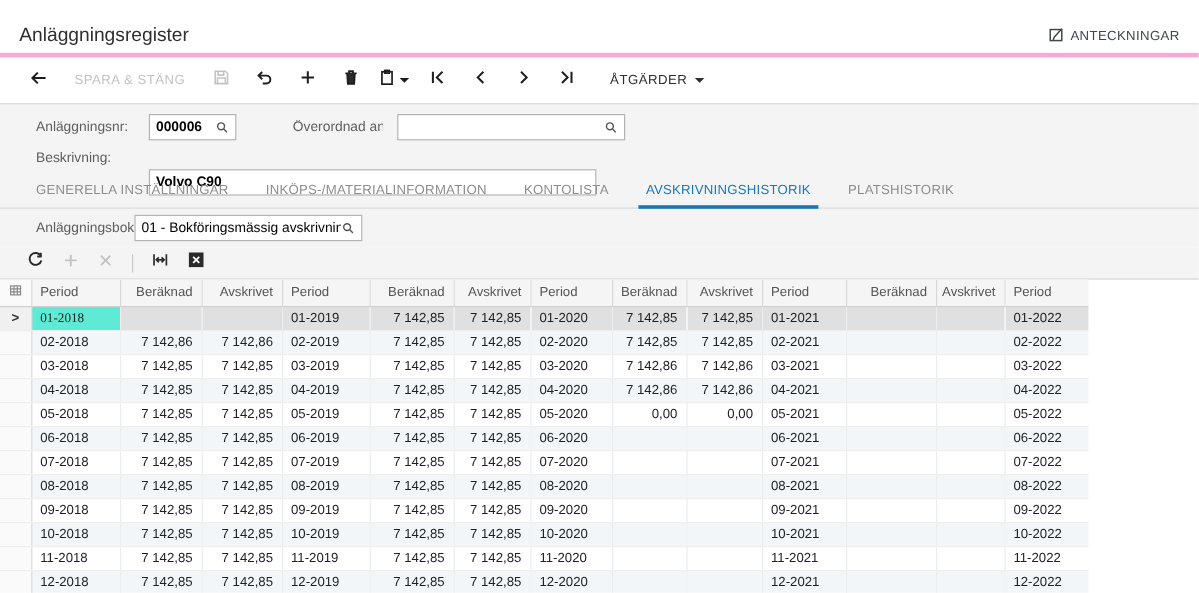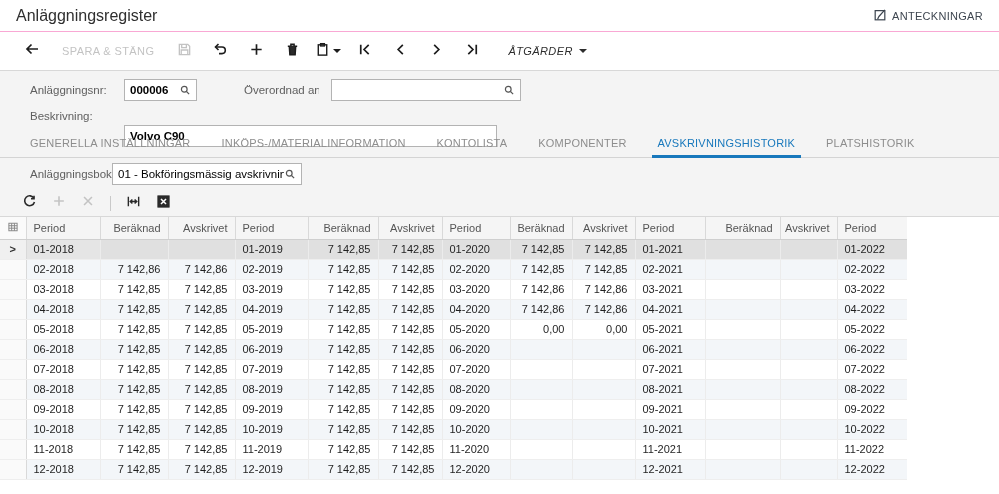--- a/index.html
+++ b/index.html
@@ -1,21 +1,21 @@
 <!DOCTYPE html>
 <html><head>
 <meta charset="utf-8">
 <style>
   * { box-sizing: border-box; margin: 0; padding: 0; }
   html,body { width: 999px; height: 494px; overflow: hidden; background: #fff;
     font-family: "Liberation Sans", sans-serif; color: #333; }
 
   
   .titlebar { height: 32px; display: flex; align-items: center; justify-content: space-between;
-    padding: 0 16px; border-bottom: 1px solid #f9a8d4; background: #fff; }
+    padding: 0 16px; border-bottom: 4px solid #f9a8d4; background: #fff; margin-top: 16px; }
   .title { font-size: 16px; color: #2f2f2f; }
   .notes { display: flex; align-items: center; gap: 5px; font-size: 11px; color: #3e4650;
     letter-spacing: .3px; cursor: pointer; }
   .notes svg { stroke: #3e4650; }
 
   
   .toolbar { height: 38px; display: flex; align-items: center; padding-left: 14px; background: #fff; }
   .tbtn { min-width: 36px; height: 30px; display: flex; align-items: center; justify-content: center;
     color: #1d1d1d; cursor: pointer; }
   .tbtn svg { stroke: currentColor; }
@@ -66,21 +66,21 @@
     border-right: 1px solid #d9d9d9; border-bottom: 1px solid #cfcfcf; overflow: hidden; white-space: nowrap; }
   td { height: 20px; border-right: 1px solid #ececec; border-bottom: 1px solid #eeeeee; color: #1f1f1f;
     overflow: hidden; white-space: nowrap; background: #fff; }
   tbody tr:nth-child(even) td { background: #f3f6f9; }
   .c-period { text-align: left; padding-left: 7px; }
   .c-num { text-align: right; padding-right: 7px; }
   .gutter { width: 26px; background: #fafafa !important; border-right: 1px solid #d9d9d9;
     text-align: center; color: #333; font-weight: bold; font-size: 11px; }
   th.gutter { color: #777; }
   tbody tr.selected td { background: #e0e0e0; }
-  tbody tr.selected td.active-cell { background: #e5e5e5; }
+  tbody tr.selected td.active-cell { background: #5eead4; font-family: Liberation Serif, serif; }
   tbody tr.selected td.gutter { background: #f0f0f0 !important; }
 </style>
 </head>
 <body>
 
 <div class="titlebar">
   <div class="title">Anläggningsregister</div>
   <div class="notes">
     <span>
       <svg width="14" height="14" viewBox="0 0 16 16" fill="none" stroke-width="1.4">
@@ -162,21 +162,21 @@
       </svg>
     </span>
   </div>
   <div class="tbtn">
     <span>
       <svg width="15" height="15" viewBox="0 0 16 16" fill="none" stroke-width="1.8">
         <path d="M12 3 v10 M3.5 3 l5 5 -5 5"></path>
       </svg>
     </span>
   </div>
-  <div class="ttext" style="margin-left:6px;font-style:italic;">
+  <div class="ttext" style="margin-left:6px;">
     <span>ÅTGÄRDER</span>
     <span class="caret"></span>
   </div>
 </div>
 
 <div class="panel">
   <div class="frow">
     <div class="flabel">Anläggningsnr:</div>
     <div class="ibox bold" style="width:73px;">
       <span class="val">000006</span>
@@ -199,21 +199,20 @@
     <div class="ibox bold" style="width:373px;margin-top:40px;">
       <span class="val">Volvo C90</span>
     </div>
   </div>
 </div>
 
 <div class="tabbar">
     <div class="tab">GENERELLA INSTÄLLNINGAR</div>
     <div class="tab">INKÖPS-/MATERIALINFORMATION</div>
     <div class="tab">KONTOLISTA</div>
-    <div class="tab">KOMPONENTER</div>
     <div class="tab active">AVSKRIVNINGSHISTORIK</div>
     <div class="tab">PLATSHISTORIK</div>
   </div>
 
 <div class="filterrow">
   <div class="flabel">Anläggningsbok:</div>
   <div class="ibox" style="width:190px;">
     <span class="val">01 - Bokföringsmässig avskrivning</span>
     <svg width="12" height="12" viewBox="0 0 16 16" fill="none" stroke-width="1.6">
       <circle cx="7" cy="7" r="3.8"></circle>

